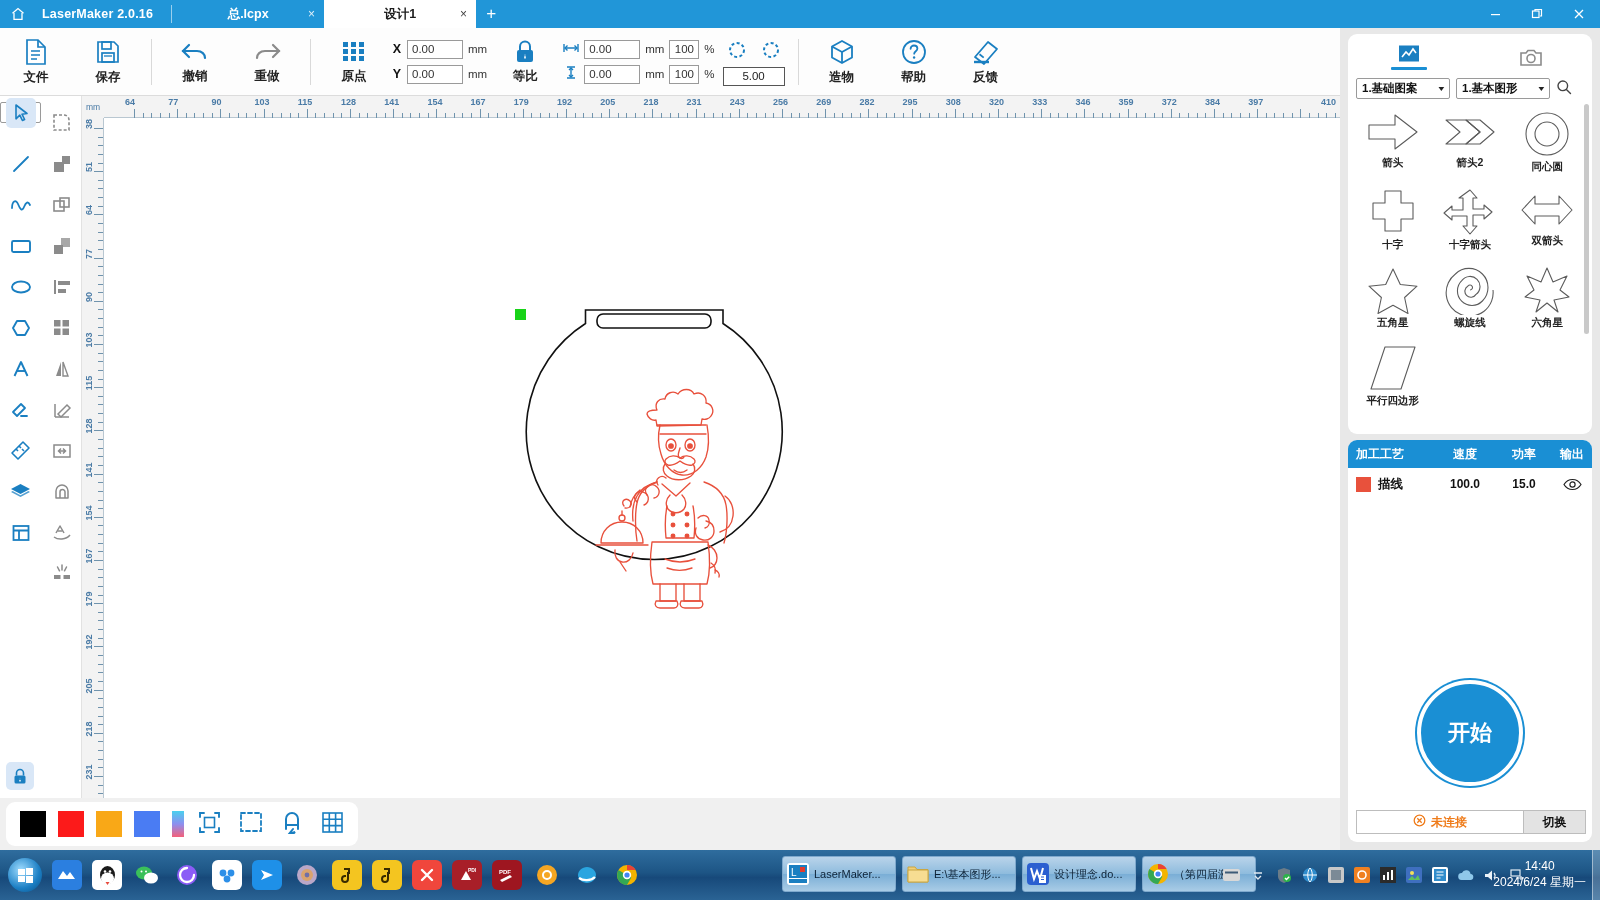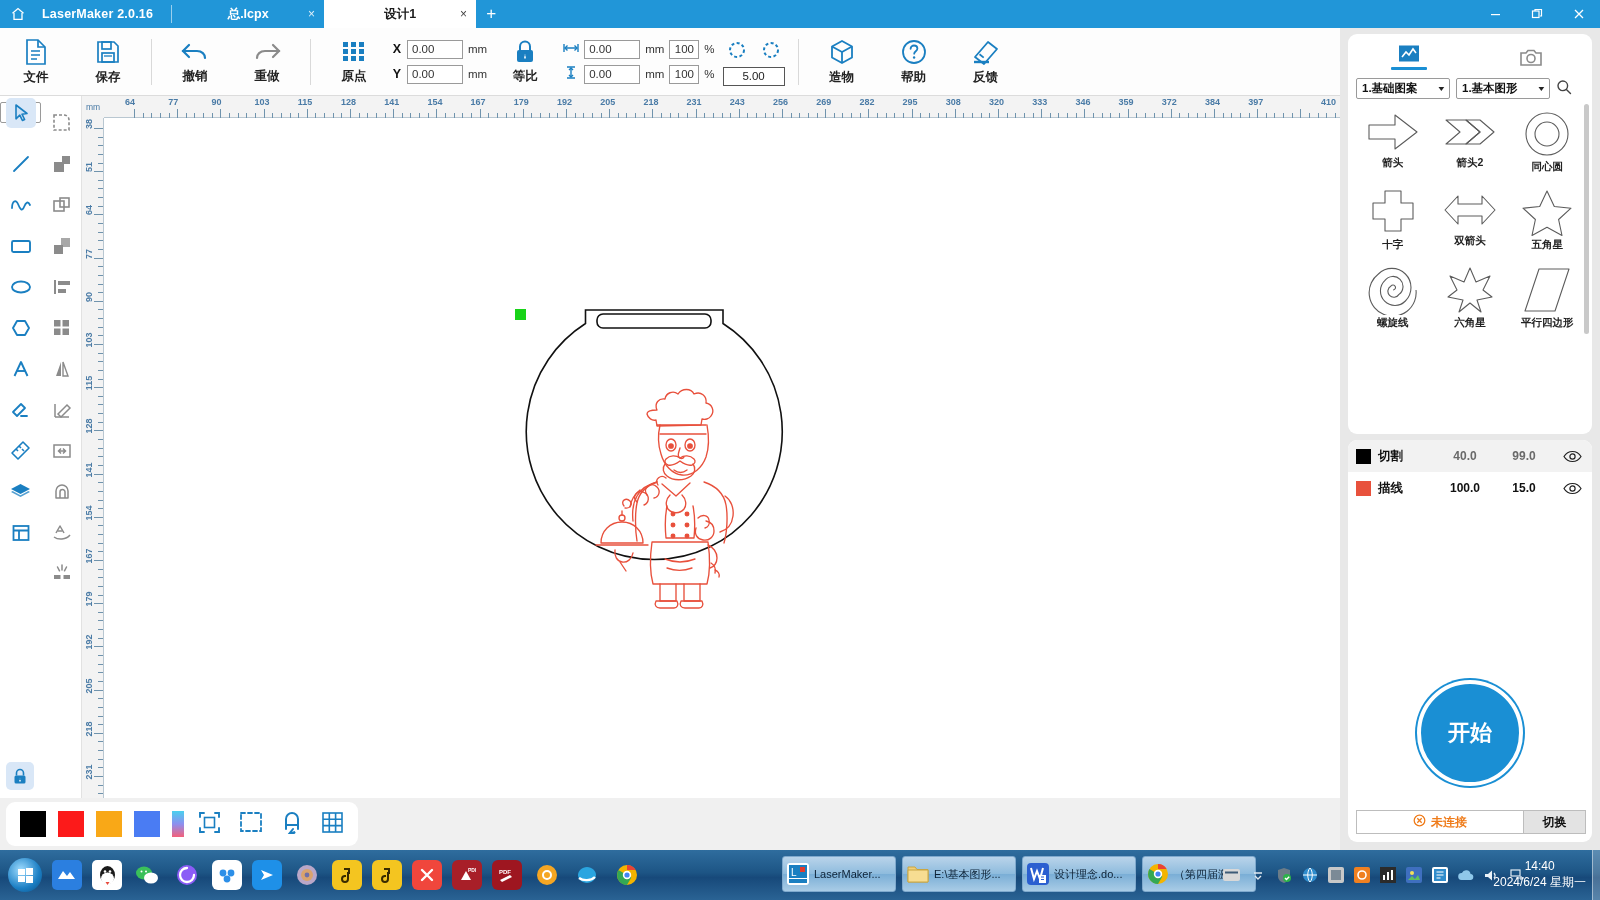--- a/index.html
+++ b/index.html
@@ -959,20 +959,26 @@
               <circle cx="28" cy="25" r="12"></circle>
             </svg>
           <span class="nm">同心圆</span>
         </div>
         <div class="shapecell">
           <svg width="56" height="50" viewBox="0 0 56 50" fill="none" stroke="#5c5c5c" stroke-width="1.1" stroke-linejoin="round">
               <path d="M20 4h16v12h12v16H36v12H20V32H8V16h12z"></path>
             </svg>
           <span class="nm">十字</span>
         </div>
+        <div class="shapecell">
+          <svg width="56" height="50" viewBox="0 0 56 50" fill="none" stroke="#5c5c5c" stroke-width="1.1" stroke-linejoin="round">
+            <path d="M28 3l7 8h-4v11h11v-4l8 7-8 7v-4H31v11h4l-7 8-7-8h4V29H10v4l-8-7 8-7v4h11V11h-4z"></path>
+            </svg>
+          <span class="nm">十字箭头</span>
+        </div>
 
         <div class="shapecell">
           <svg width="56" height="46" viewBox="0 0 56 46" fill="none" stroke="#5c5c5c" stroke-width="1.1" stroke-linejoin="round">
               <path d="M16 9L3 23l13 14v-8h24v8l13-14L40 9v8H16z"></path>
             </svg>
           <span class="nm">双箭头</span>
         </div>
         <div class="shapecell">
           <svg width="56" height="50" viewBox="0 0 56 50" fill="none" stroke="#5c5c5c" stroke-width="1.1" stroke-linejoin="round">
               <path d="M28 4l7.3 15.5L52 21.2 39.6 32.5 43 48.5 28 40.3 13 48.5l3.4-16L4 21.2l16.7-1.7z"></path>
@@ -996,35 +1002,27 @@
           <svg width="56" height="50" viewBox="0 0 56 50" fill="none" stroke="#5c5c5c" stroke-width="1.1" stroke-linejoin="round">
               <path d="M20 4h30L36 46H6z"></path>
             </svg>
           <span class="nm">平行四边形</span>
         </div>
       </div>
       <div class="rp-scrollbar"></div>
     </div>
 
     <div class="rp-card rp-table">
-
-      <div class="tbl-row alt">
-        <div class="c1">
-          <span class="colorchip" style="background:#000000"></span>
-          <span class="nm">切割</span>
-        </div>
-        <div class="num" style="color:#6a6a6a">40.0</div>
-        <div class="num" style="color:#6a6a6a">99.0</div>
-        <div class="eyec">
-          <svg width="19" height="13" viewBox="0 0 19 13" fill="none" stroke="#222" stroke-width="1.2">
-            <path d="M1 6.5S4 1.5 9.5 1.5 18 6.5 18 6.5 15 11.5 9.5 11.5 1 6.5 1 6.5z"></path>
-              <circle cx="9.5" cy="6.5" r="2.6"></circle>
-          </svg>
-        </div>
-      </div>
+      <div class="tbl-head">
+        <div>加工工艺</div>
+        <div>速度</div>
+        <div>功率</div>
+        <div>输出</div>
+      </div>
+
 
       <div class="tbl-row">
         <div class="c1">
           <span class="colorchip" style="background:#e8513c"></span>
           <span class="nm">描线</span>
         </div>
         <div class="num" style="color:#111">100.0</div>
         <div class="num" style="color:#111">15.0</div>
         <div class="eyec">
           <svg width="19" height="13" viewBox="0 0 19 13" fill="none" stroke="#222" stroke-width="1.2">

